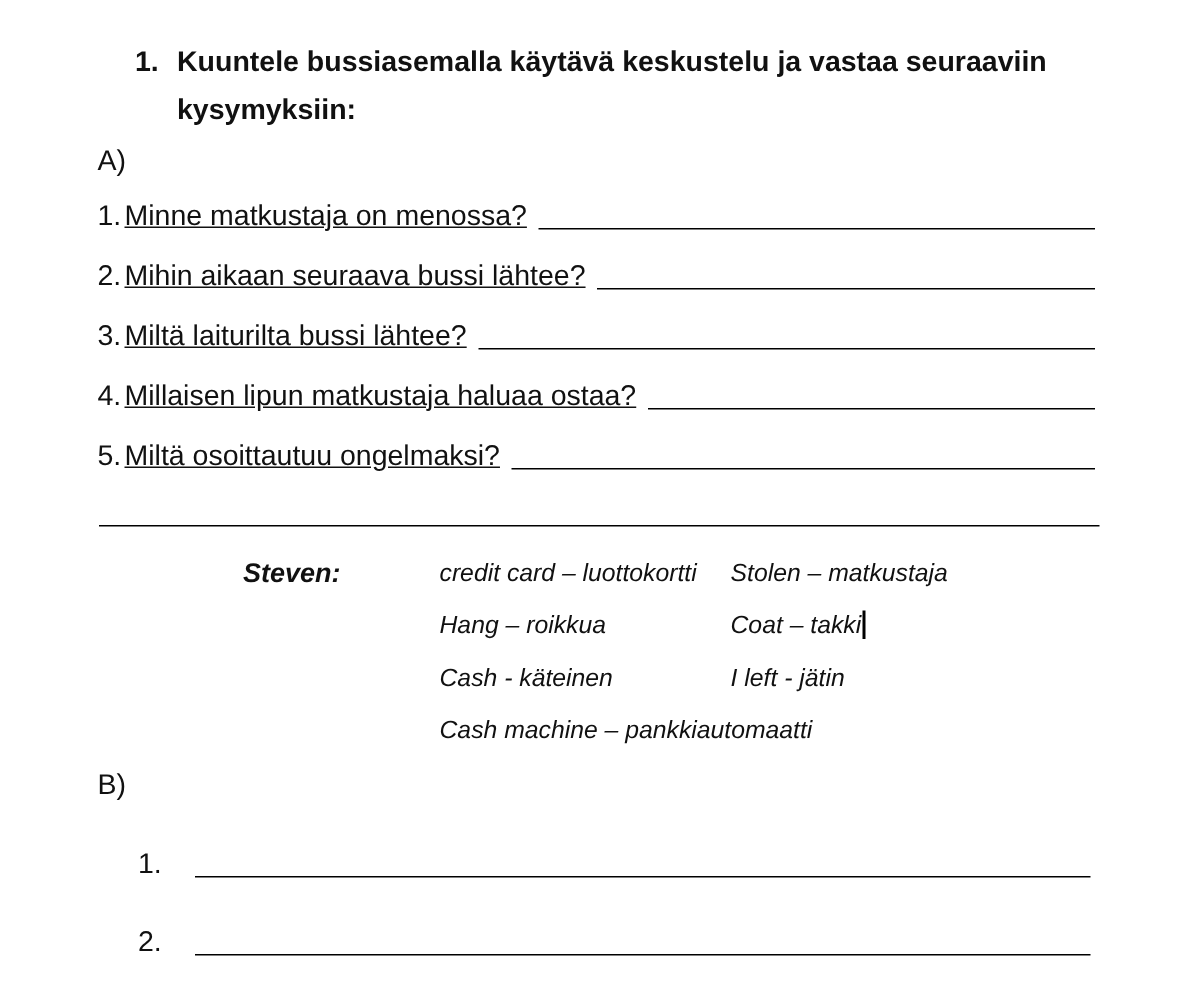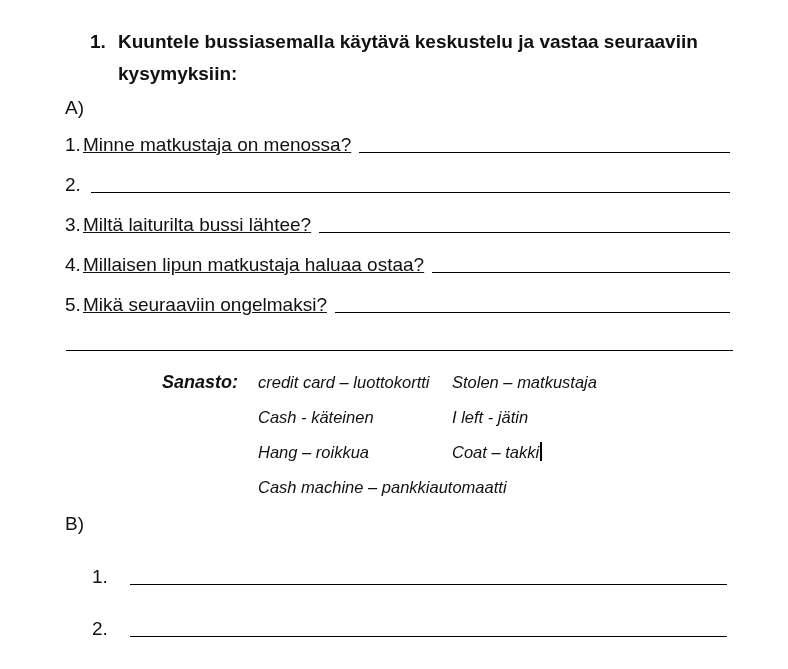--- a/index.html
+++ b/index.html
@@ -89,20 +89,21 @@
     position: absolute;
     left: 258px;
     top: 372px;
   }
   .v-row {
     display: flex;
     height: 35px;
     font-style: italic;
     font-size: 16.5px;
     line-height: 21px;
+    margin-left: 35px;
   }
   .v-left {
     min-width: 194px;
     padding-right: 8px;
     box-sizing: border-box;
     white-space: nowrap;
   }
   .v-right { white-space: nowrap; }
   .text-cursor {
     display: inline-block;
@@ -128,53 +129,54 @@
 
   <div class="sec-label" id="label-a">A)</div>
 
   <div class="q-row sec-a-row" id="aq0">
     <span class="q-num">1.</span>
     <span class="q-text">Minne matkustaja on menossa?</span>
     <span class="q-blank"></span>
   </div>
   <div class="q-row sec-a-row" id="aq1">
     <span class="q-num">2.</span>
+    <span class="q-text">Mihin aikaan seuraava bussi lähtee?</span>
     <span class="q-blank"></span>
   </div>
   <div class="q-row sec-a-row" id="aq2">
     <span class="q-num">3.</span>
     <span class="q-text">Miltä laiturilta bussi lähtee?</span>
     <span class="q-blank"></span>
   </div>
   <div class="q-row sec-a-row" id="aq3">
     <span class="q-num">4.</span>
     <span class="q-text">Millaisen lipun matkustaja haluaa ostaa?</span>
     <span class="q-blank"></span>
   </div>
   <div class="q-row sec-a-row" id="aq4">
     <span class="q-num">5.</span>
-    <span class="q-text">Mikä seuraaviin ongelmaksi?</span>
+    <span class="q-text">Miltä osoittautuu ongelmaksi?</span>
     <span class="q-blank"></span>
   </div>
 
   <div class="divider"></div>
 
-  <div class="vocab-label">Sanasto:</div>
+  <div class="vocab-label">Steven:</div>
   <div class="vocab">
     <div class="v-row">
       <span class="v-left">credit card – luottokortti</span>
       <span class="v-right">Stolen – matkustaja</span>
     </div>
     <div class="v-row">
+      <span class="v-left">Hang – roikkua</span>
+      <span class="v-right"><span>Coat – takki</span><span class="text-cursor"></span></span>
+    </div>
+    <div class="v-row">
       <span class="v-left">Cash - käteinen</span>
       <span class="v-right">I left - jätin</span>
-    </div>
-    <div class="v-row">
-      <span class="v-left">Hang – roikkua</span>
-      <span class="v-right"><span>Coat – takki</span><span class="text-cursor"></span></span>
     </div>
     <div class="v-row">
       <span class="v-left">Cash machine – pankkiautomaatti</span>
       <span class="v-right"></span>
     </div>
   </div>
 
   <div class="sec-label" id="label-b">B)</div>
 
   <div class="q-row sec-b-row" id="bq0">

